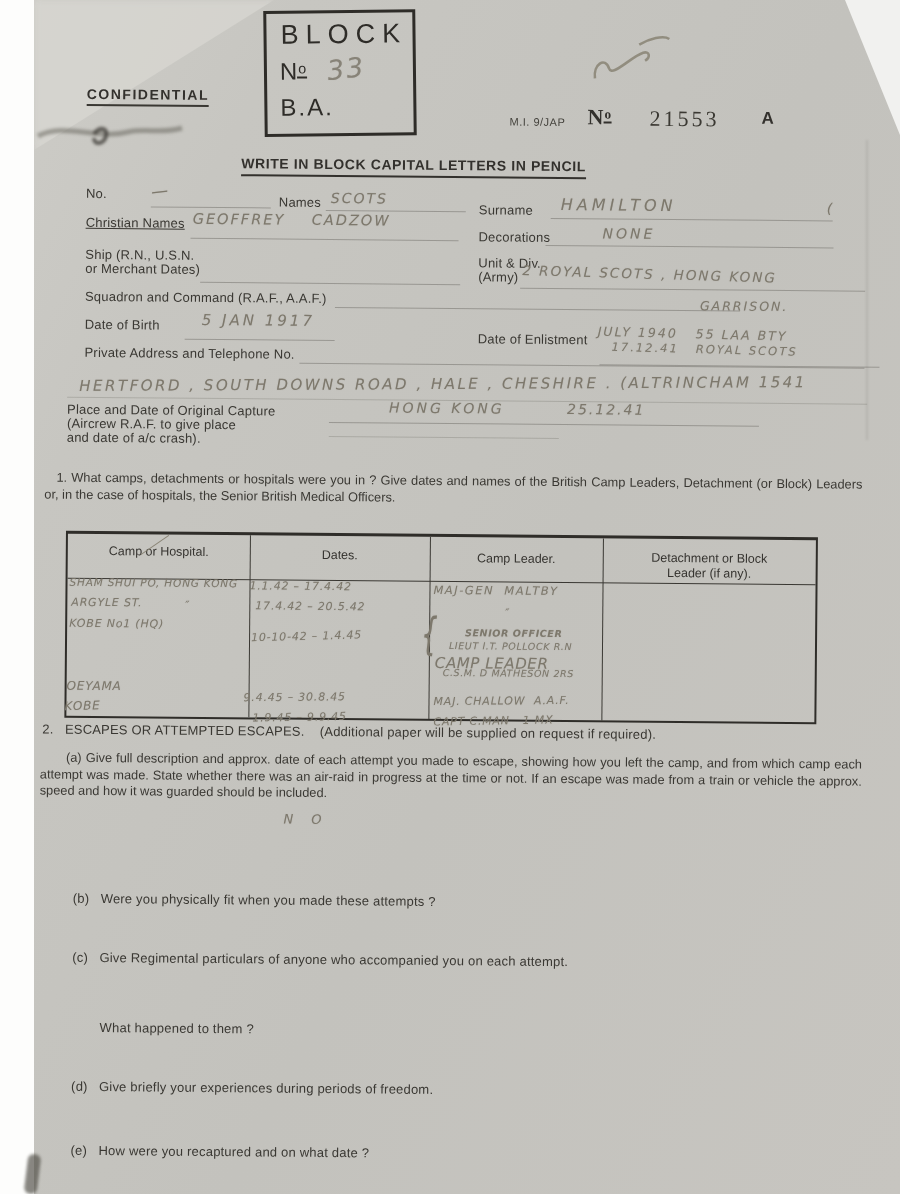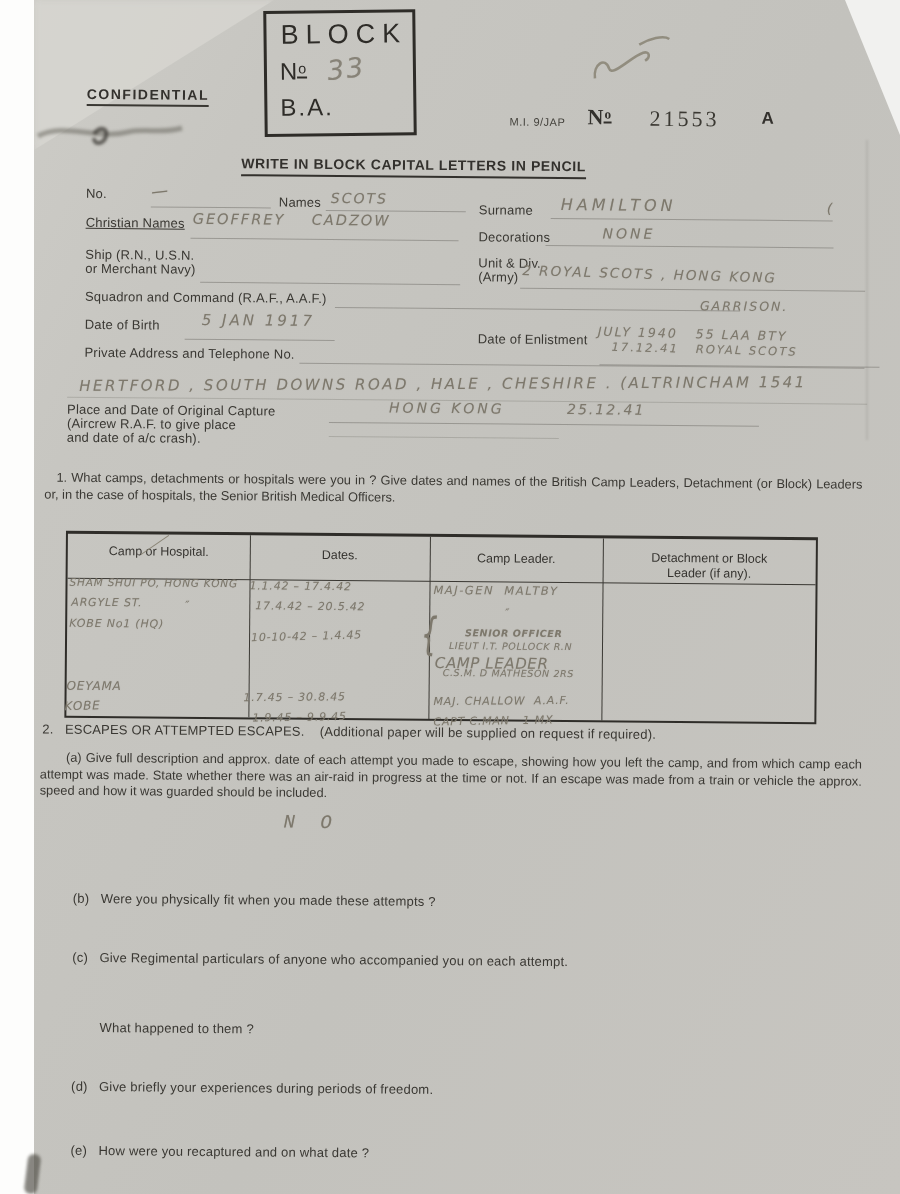--- a/index.html
+++ b/index.html
@@ -101,21 +101,21 @@
     <div class="abs hw" style="left:560px;top:191px;font-size:16px;letter-spacing:4px;">HAMILTON</div>
     <div class="abs hw" style="left:826px;top:194px;font-size:14px;">(</div>
 
     <div class="abs print" style="left:85px;top:215px;text-decoration:underline;">Christian Names</div>
     <div class="abs hw" style="left:192px;top:210px;font-size:14.5px;">GEOFFREY    CADZOW</div>
 
     <div class="abs print" style="left:478px;top:226px;">Decorations</div>
     <div class="abs hw" style="left:602px;top:221px;font-size:14px;letter-spacing:3px;">NONE</div>
 
     <div class="abs print" style="left:85px;top:247px;">Ship (R.N., U.S.N.</div>
-    <div class="abs print" style="left:85px;top:261px;">or Merchant Navy)</div>
+    <div class="abs print" style="left:85px;top:261px;">or Merchant Dates)</div>
 
     <div class="abs print" style="left:478px;top:252px;">Unit &amp; Div.</div>
     <div class="abs print" style="left:478px;top:266px;">(Army)</div>
     <div class="abs hw" style="left:522px;top:261px;font-size:13.5px;transform:rotate(1.2deg);">2 ROYAL SCOTS , HONG KONG</div>
     <div class="abs hw" style="left:700px;top:293px;font-size:12.5px;">GARRISON.</div>
 
     <div class="abs print" style="left:85px;top:289px;">Squadron and Command (R.A.F., A.A.F.)</div>
 
     <div class="abs print" style="left:85px;top:317px;">Date of Birth</div>
     <div class="abs hw" style="left:202px;top:310px;font-size:15px;letter-spacing:3px;">5 JAN 1917</div>
@@ -162,30 +162,30 @@
 
     <div class="abs hw tw" style="left:72px;top:617px;">KOBE No1 (HQ)</div>
     <div class="abs hw tw" style="left:254px;top:628px;transform:rotate(-2deg);">10-10-42 – 1.4.45</div>
     <div class="abs hw" style="left:424px;top:616px;font-size:26px;transform:scaleY(1.7);">{</div>
     <div class="abs hw" style="left:468px;top:624px;font-size:9.5px;letter-spacing:.6px;font-weight:bold;">SENIOR OFFICER</div>
     <div class="abs hw" style="left:452px;top:637px;font-size:9.5px;letter-spacing:.6px;">LIEUT I.T. POLLOCK R.N</div>
     <div class="abs hw" style="left:438px;top:651px;font-size:15px;letter-spacing:.6px;">CAMP LEADER</div>
     <div class="abs hw" style="left:446px;top:664px;font-size:9.5px;letter-spacing:.6px;">C.S.M. D MATHESON 2RS</div>
 
     <div class="abs hw tw" style="left:70px;top:679px;font-size:12px;">OEYAMA</div>
-    <div class="abs hw tw" style="left:247px;top:689px;transform:rotate(-1deg);">1.7.45 – 30.8.45</div>
+    <div class="abs hw tw" style="left:247px;top:689px;transform:rotate(-1deg);">9.4.45 – 30.8.45</div>
     <div class="abs hw tw" style="left:437px;top:691px;transform:rotate(-1deg);">MAJ. CHALLOW  A.A.F.</div>
 
     <div class="abs hw tw" style="left:68px;top:699px;font-size:12px;transform:rotate(-2deg);">KOBE</div>
     <div class="abs hw tw" style="left:256px;top:709px;transform:rotate(-1.5deg);">1.9.45 – 9.9.45</div>
     <div class="abs hw tw" style="left:437px;top:711px;transform:rotate(-1.5deg);">CAPT C.MAN   1 MX</div>
 
     <div class="abs print" style="left:46px;top:722px;">2.   ESCAPES OR ATTEMPTED ESCAPES.    (Additional paper will be supplied on request if required).</div>
     <div class="para" style="left:44px;top:750px;width:822px;text-indent:26px;">(a)  Give full description and approx. date of each attempt you made to escape, showing how you left the camp, and from which camp each attempt was made.   State whether there was an air-raid in progress at the time or not.   If an escape was made from a train or vehicle the approx. speed and how it was guarded should be included.</div>
-    <div class="abs hw" style="left:288px;top:810px;font-size:19px;letter-spacing:7px;font-family:Liberation Mono, monospace;">N O</div>
+    <div class="abs hw" style="left:288px;top:810px;font-size:13px;letter-spacing:7px;">N O</div>
 
     <div class="abs print" style="left:78px;top:891px;">(b)   Were you physically fit when you made these attempts ?</div>
     <div class="abs print" style="left:78px;top:950px;">(c)   Give Regimental particulars of anyone who accompanied you on each attempt.</div>
     <div class="abs print" style="left:106px;top:1020px;">What happened to them ?</div>
     <div class="abs print" style="left:78px;top:1079px;">(d)   Give briefly your experiences during periods of freedom.</div>
     <div class="abs print" style="left:78px;top:1143px;">(e)   How were you recaptured and on what date ?</div>
 
   </div>
 </div>
 

